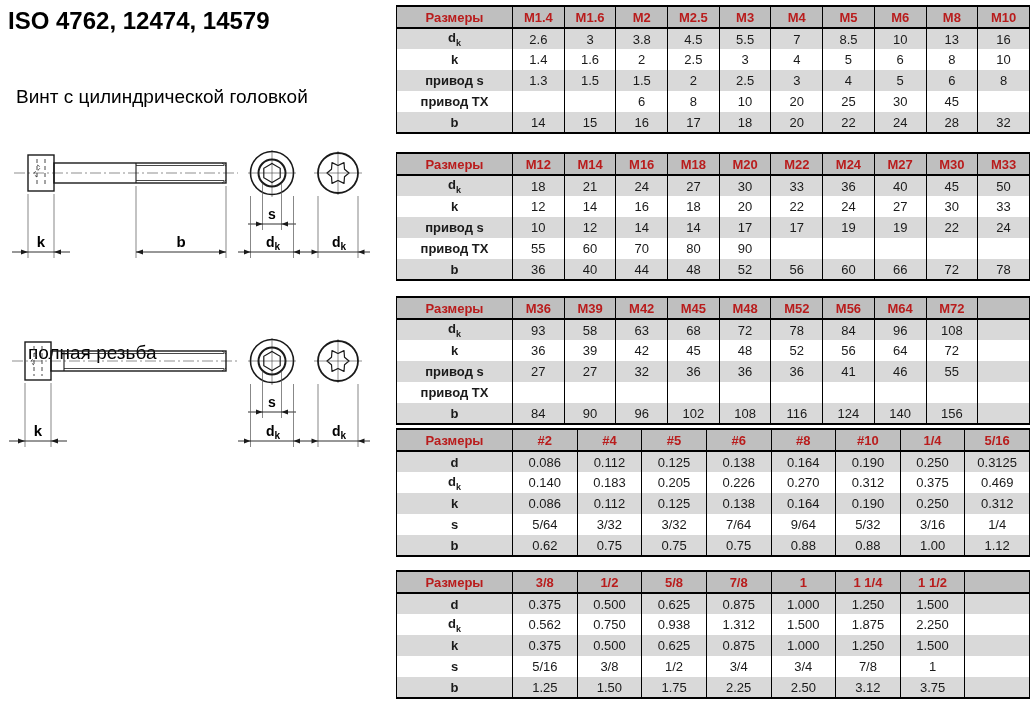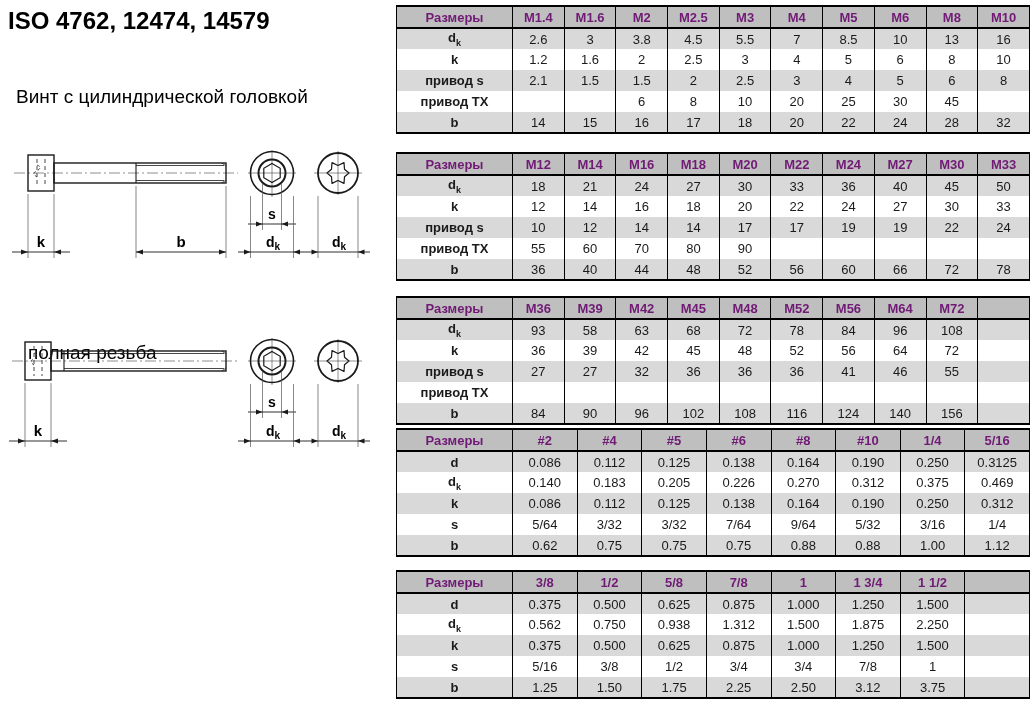--- a/index.html
+++ b/index.html
@@ -28,21 +28,21 @@
     font-family:"Liberation Sans", sans-serif; font-size:13px;
     border:1px solid #000; border-top:2px solid #000; border-bottom:2px solid #000;
   }
   .dim th, .dim td {
     border-left:1px solid #000; height:21px; padding:0 2px;
     text-align:center; vertical-align:middle; white-space:nowrap; overflow:hidden;
   }
   .dim th:first-child, .dim td:first-child { border-left:none; }
   .dim thead th {
     background:var(--header-bg,#bfbfbf); font-weight:bold; height:22px;
-    border-bottom:2.5px solid #000; color:#701a75;
+    border-bottom:2.5px solid #000; color:#b91c1c;
   }
   .dim tbody th { font-weight:600; color:#1a1a1a; }
   .dim tbody td { font-weight:normal; color:#1a1a1a; }
   .dim tbody tr.stripe th, .dim tbody tr.stripe td { background:var(--stripe-bg,#d9d9d9); }
   .dim sub { font-size:9px; }
   #t1 { top:5px; }
   #t2 { top:152px; }
   #t3 { top:296px; }
   #t4 { top:428px; }
   #t5 { top:570px; }
@@ -232,34 +232,34 @@
           <td>4.5</td>
           <td>5.5</td>
           <td>7</td>
           <td>8.5</td>
           <td>10</td>
           <td>13</td>
           <td>16</td>
         </tr>
         <tr>
           <th>k</th>
-          <td>1.2</td>
+          <td>1.4</td>
           <td>1.6</td>
           <td>2</td>
           <td>2.5</td>
           <td>3</td>
           <td>4</td>
           <td>5</td>
           <td>6</td>
           <td>8</td>
           <td>10</td>
         </tr>
         <tr class="stripe">
           <th>привод s</th>
-          <td>2.1</td>
+          <td>1.3</td>
           <td>1.5</td>
           <td>1.5</td>
           <td>2</td>
           <td>2.5</td>
           <td>3</td>
           <td>4</td>
           <td>5</td>
           <td>6</td>
           <td>8</td>
         </tr>
@@ -581,21 +581,21 @@
         <col>
       </colgroup>
       <thead>
         <tr>
           <th>Размеры</th>
           <th>3/8</th>
           <th>1/2</th>
           <th>5/8</th>
           <th>7/8</th>
           <th>1</th>
-          <th>1 3/4</th>
+          <th>1 1/4</th>
           <th>1 1/2</th>
           <th></th>
         </tr>
       </thead>
       <tbody>
         <tr class="stripe">
           <th>d</th>
           <td>0.375</td>
           <td>0.500</td>
           <td>0.625</td>

